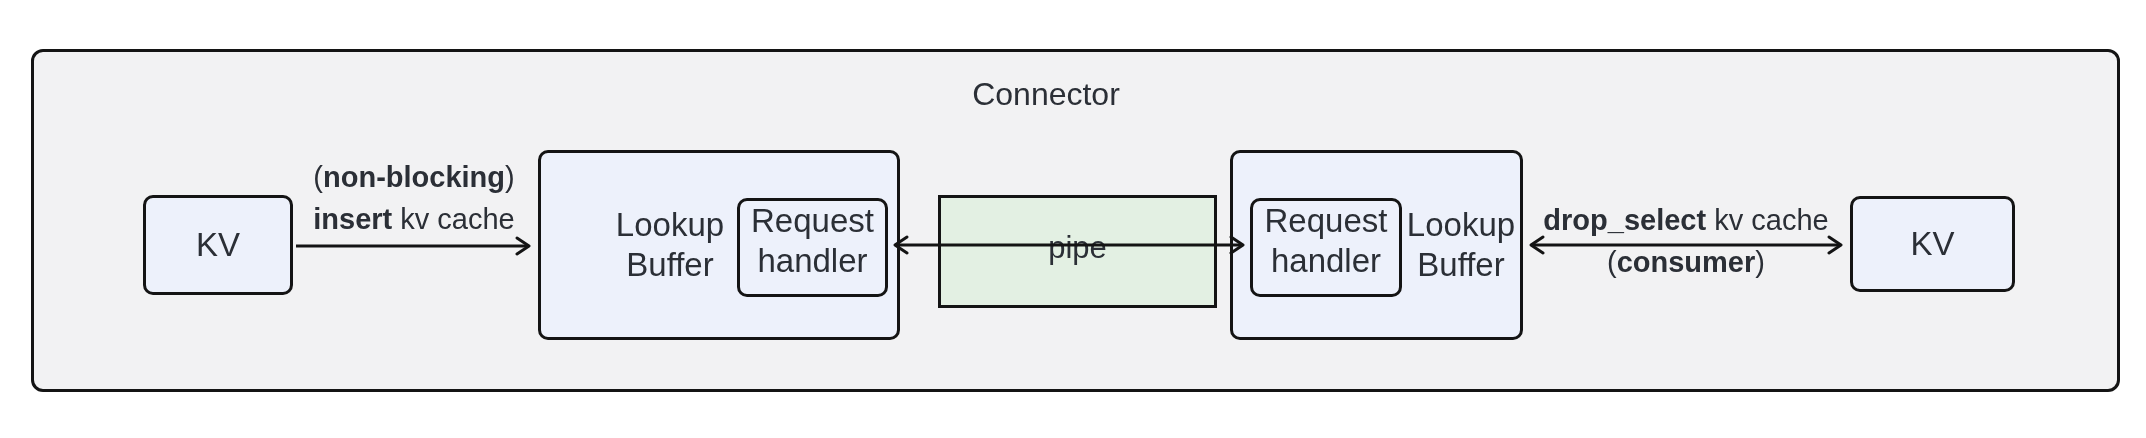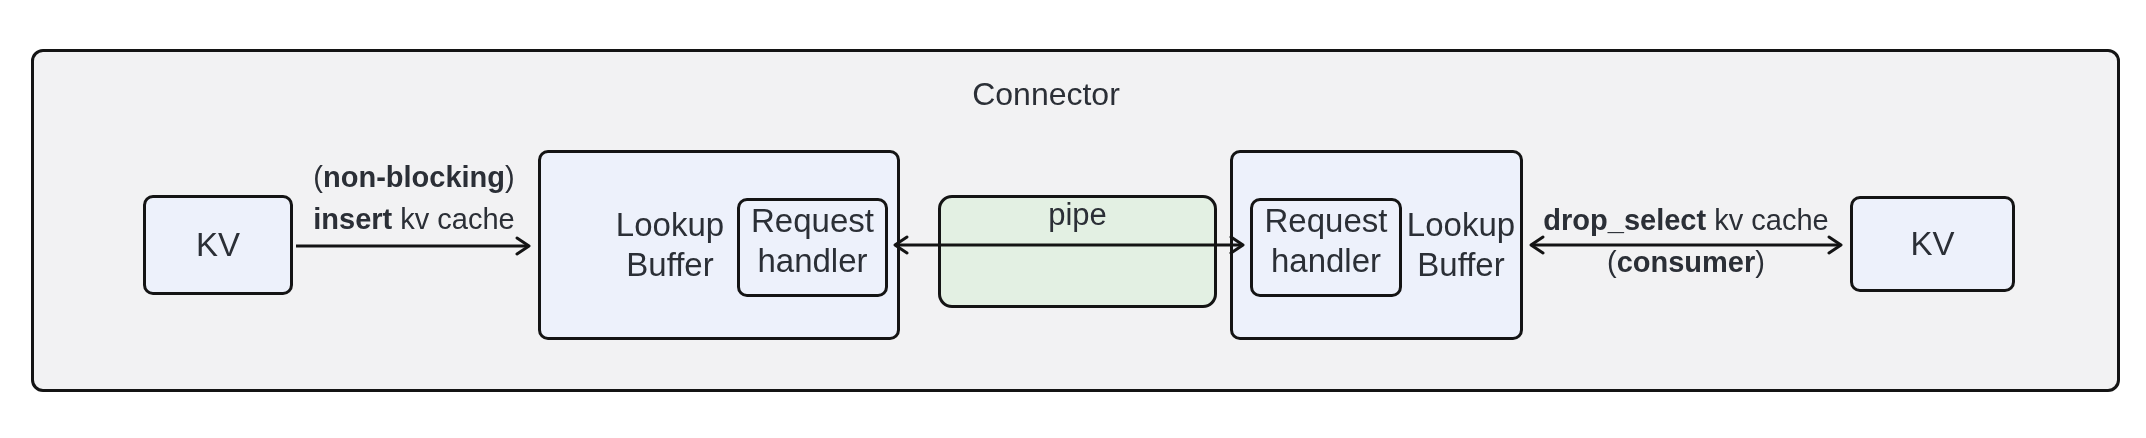--- a/index.html
+++ b/index.html
@@ -70,22 +70,22 @@
     align-items:center;
     font-size:33px;line-height:40px;text-align:center;
   }
   .lb-left .rh{left:196px;top:45px;width:151px;height:99px;}
   .lb-right .rh{left:17px;top:45px;width:152px;height:99px;}
   .pipe{
     position:absolute;left:938px;top:195px;width:279px;height:113px;
     box-sizing:border-box;
     background:var(--pipe-fill);
     border:3px solid var(--border);
-    border-radius:14px;
-    display:flex;align-items:flex-start;justify-content:center;
+    border-radius:0;
+    display:flex;align-items:center;justify-content:center;
     padding-bottom:8px;
     font-size:31px;line-height:34px;
   }
   .edge-label{
     position:absolute;width:320px;
     text-align:center;
     font-size:29px;line-height:42px;
   }
   .edge-label .b{font-weight:700;}
   .edge-label-insert{left:254px;top:156px;}

